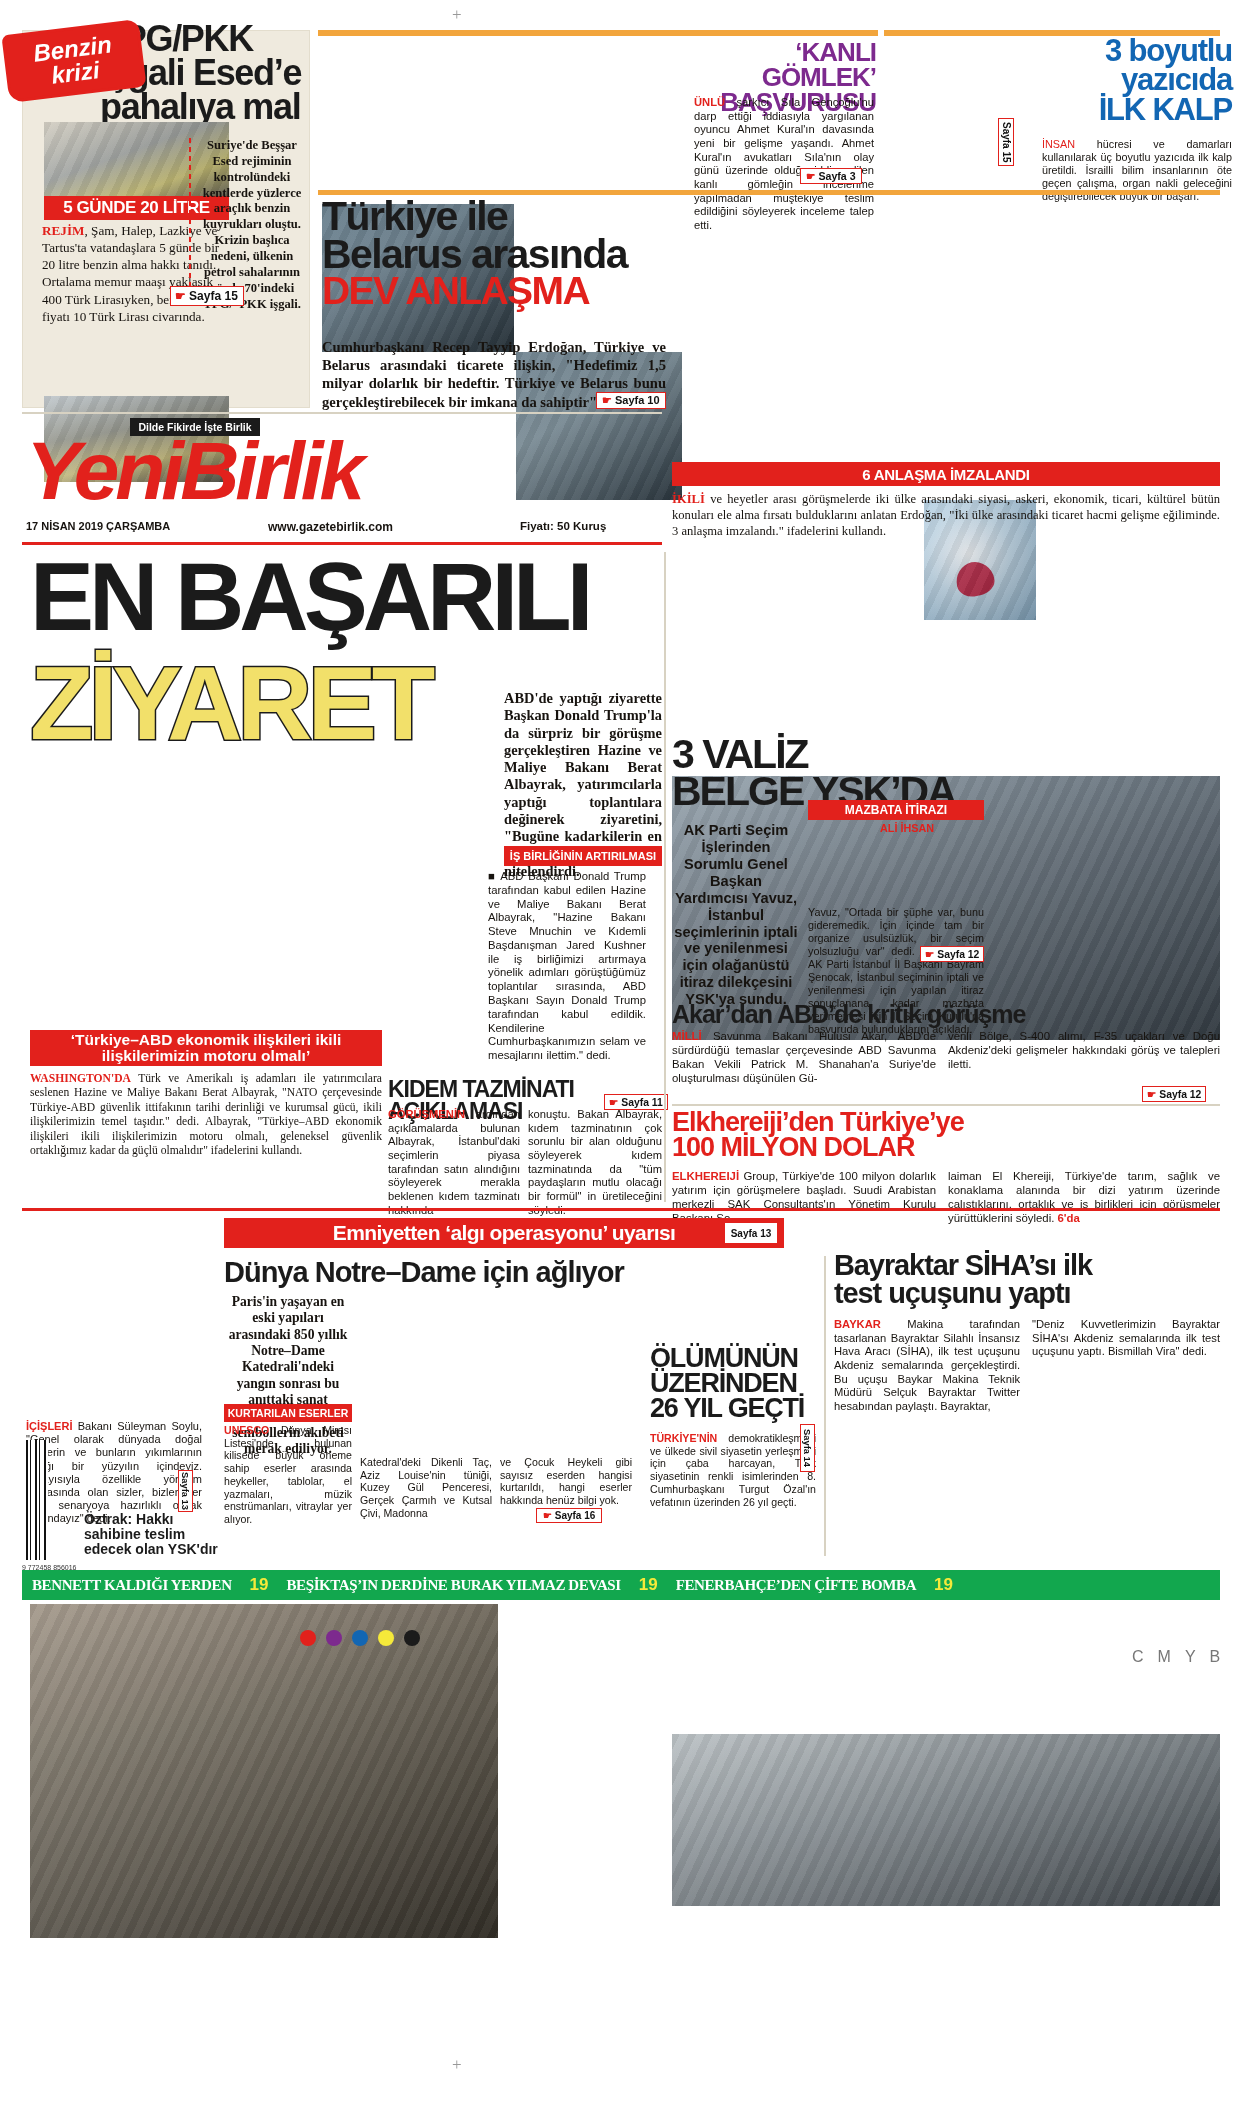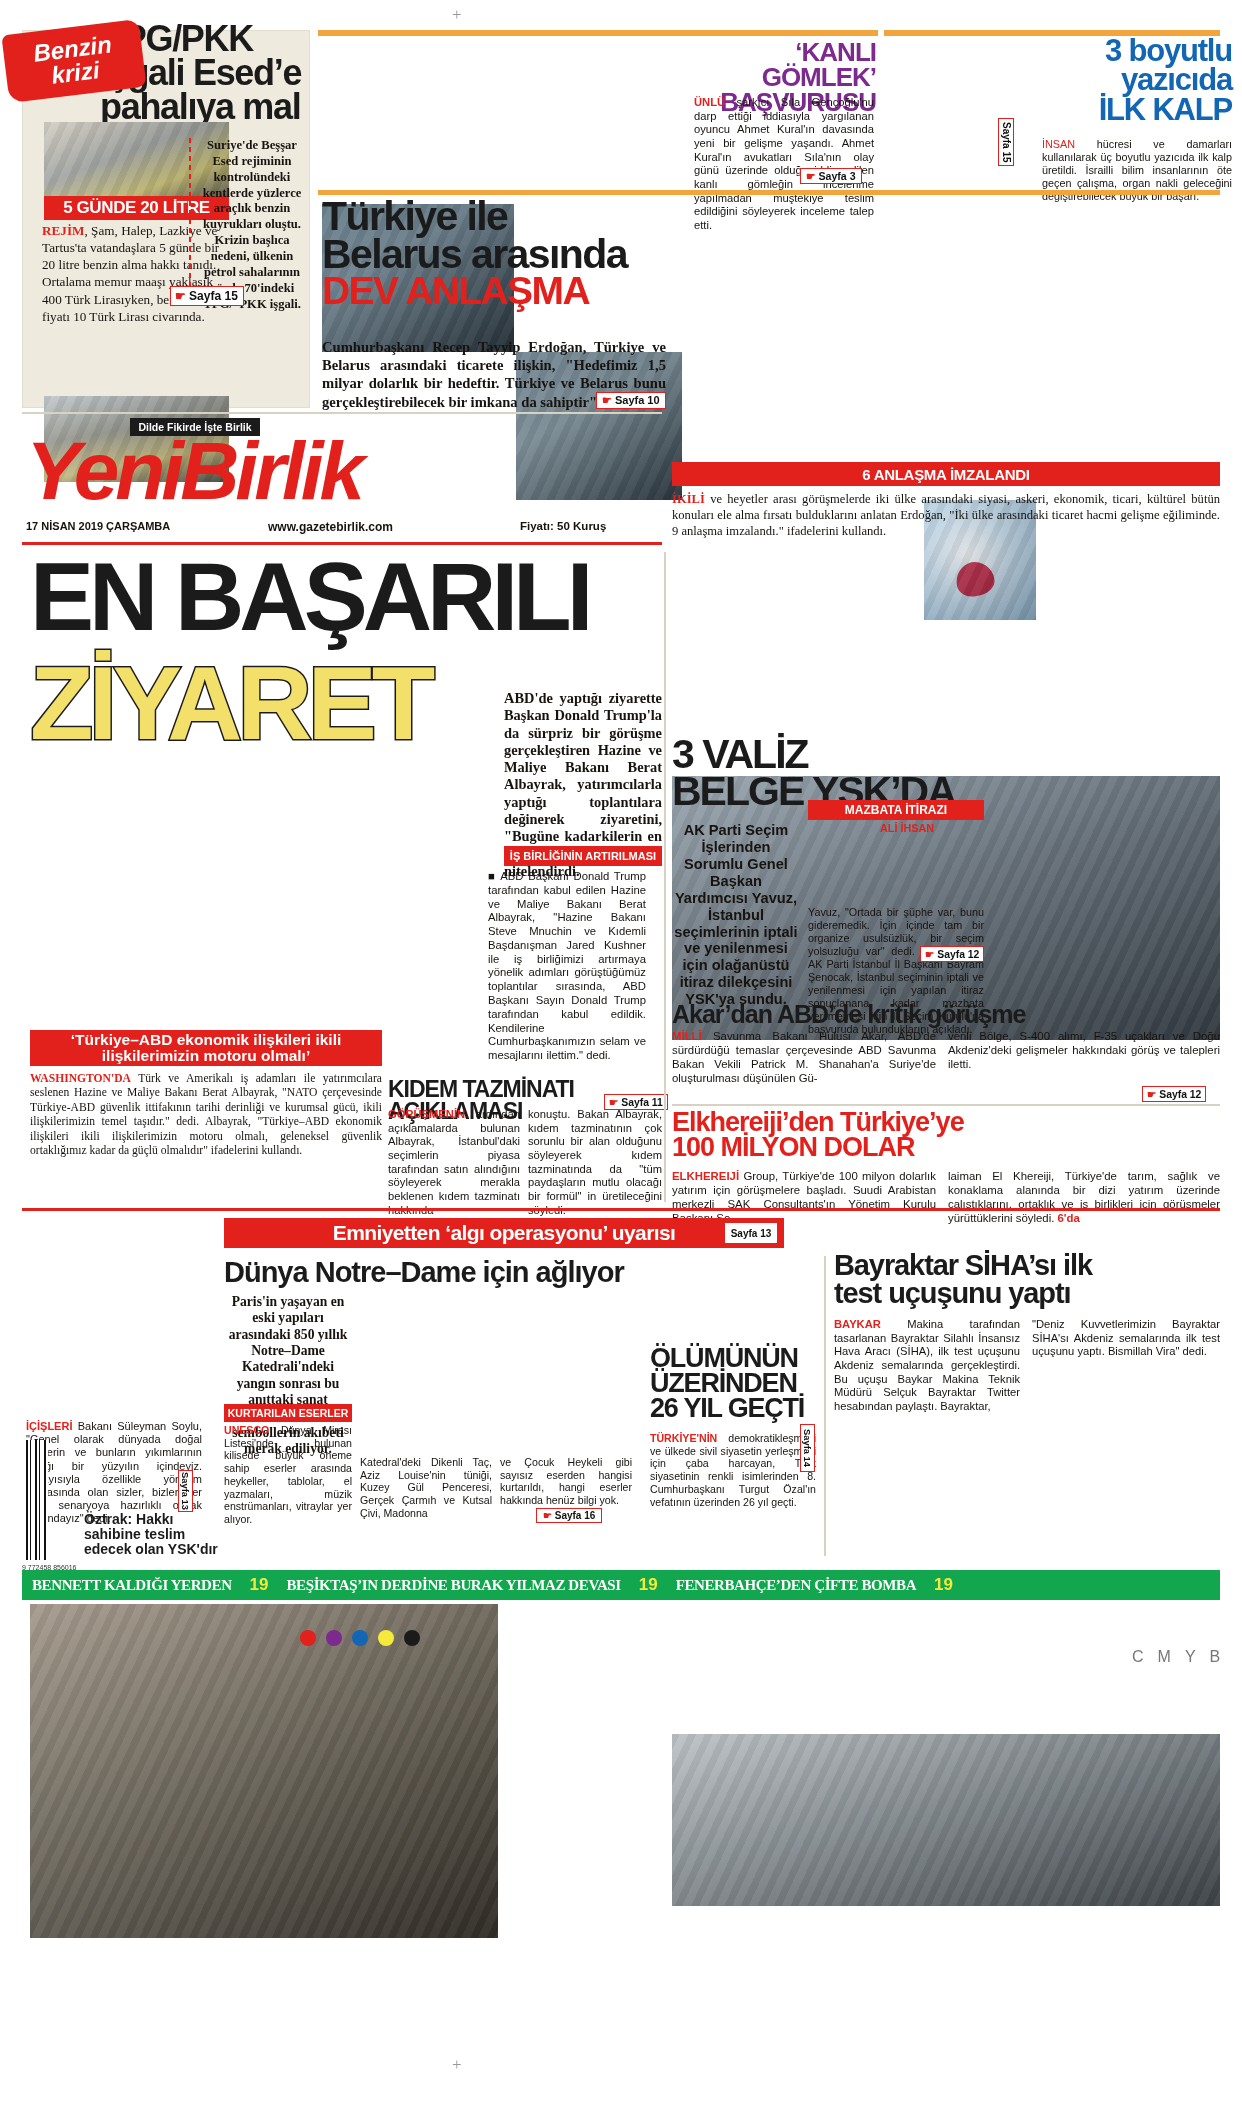--- a/index.html
+++ b/index.html
@@ -568,21 +568,21 @@
     <div class="dev">DEV ANLAŞMA</div>
   </div>
   <div id="bel-body" class="abs">Cumhurbaşkanı Recep Tayyip Erdoğan, Türkiye ve Belarus arasındaki ticarete ilişkin, "Hedefimiz 1,5 milyar dolarlık bir hedeftir. Türkiye ve Belarus bunu gerçekleştirebilecek bir imkana da sahiptir" dedi.</div>
   <div id="bel-sayfa10" class="abs">
     <span class="hand">☛</span>
     <span>Sayfa 10</span>
   </div>
   <div id="bel-photo" class="abs photo"></div>
   <div id="bel-cap" class="abs">6 ANLAŞMA İMZALANDI</div>
   <div id="bel-cap2" class="abs">
-    <span class="k">İKİLİ</span><span> ve heyetler arası görüşmelerde iki ülke arasındaki siyasi, askeri, ekonomik, ticari, kültürel bütün konuları ele alma fırsatı bulduklarını anlatan Erdoğan, "İki ülke arasındaki ticaret hacmi gelişme eğiliminde. 9 anlaşma imzalandı." ifadelerini kullandı.</span>
+    <span class="k">İKİLİ</span><span> ve heyetler arası görüşmelerde iki ülke arasındaki siyasi, askeri, ekonomik, ticari, kültürel bütün konuları ele alma fırsatı bulduklarını anlatan Erdoğan, "İki ülke arasındaki ticaret hacmi gelişme eğiliminde. 3 anlaşma imzalandı." ifadelerini kullandı.</span>
   </div>
 
   <div id="mast-line-top" class="abs"></div>
   <div id="mast-slogan" class="abs">Dilde Fikirde İşte Birlik</div>
   <div id="mast-logo" class="abs">
     <span>Yeni</span><span>Birlik</span>
   </div>
   <div id="mast-date" class="abs">17 NİSAN 2019 ÇARŞAMBA</div>
   <div id="mast-web" class="abs">www.gazetebirlik.com</div>
   <div id="mast-price" class="abs">Fiyatı: 50 Kuruş</div>

